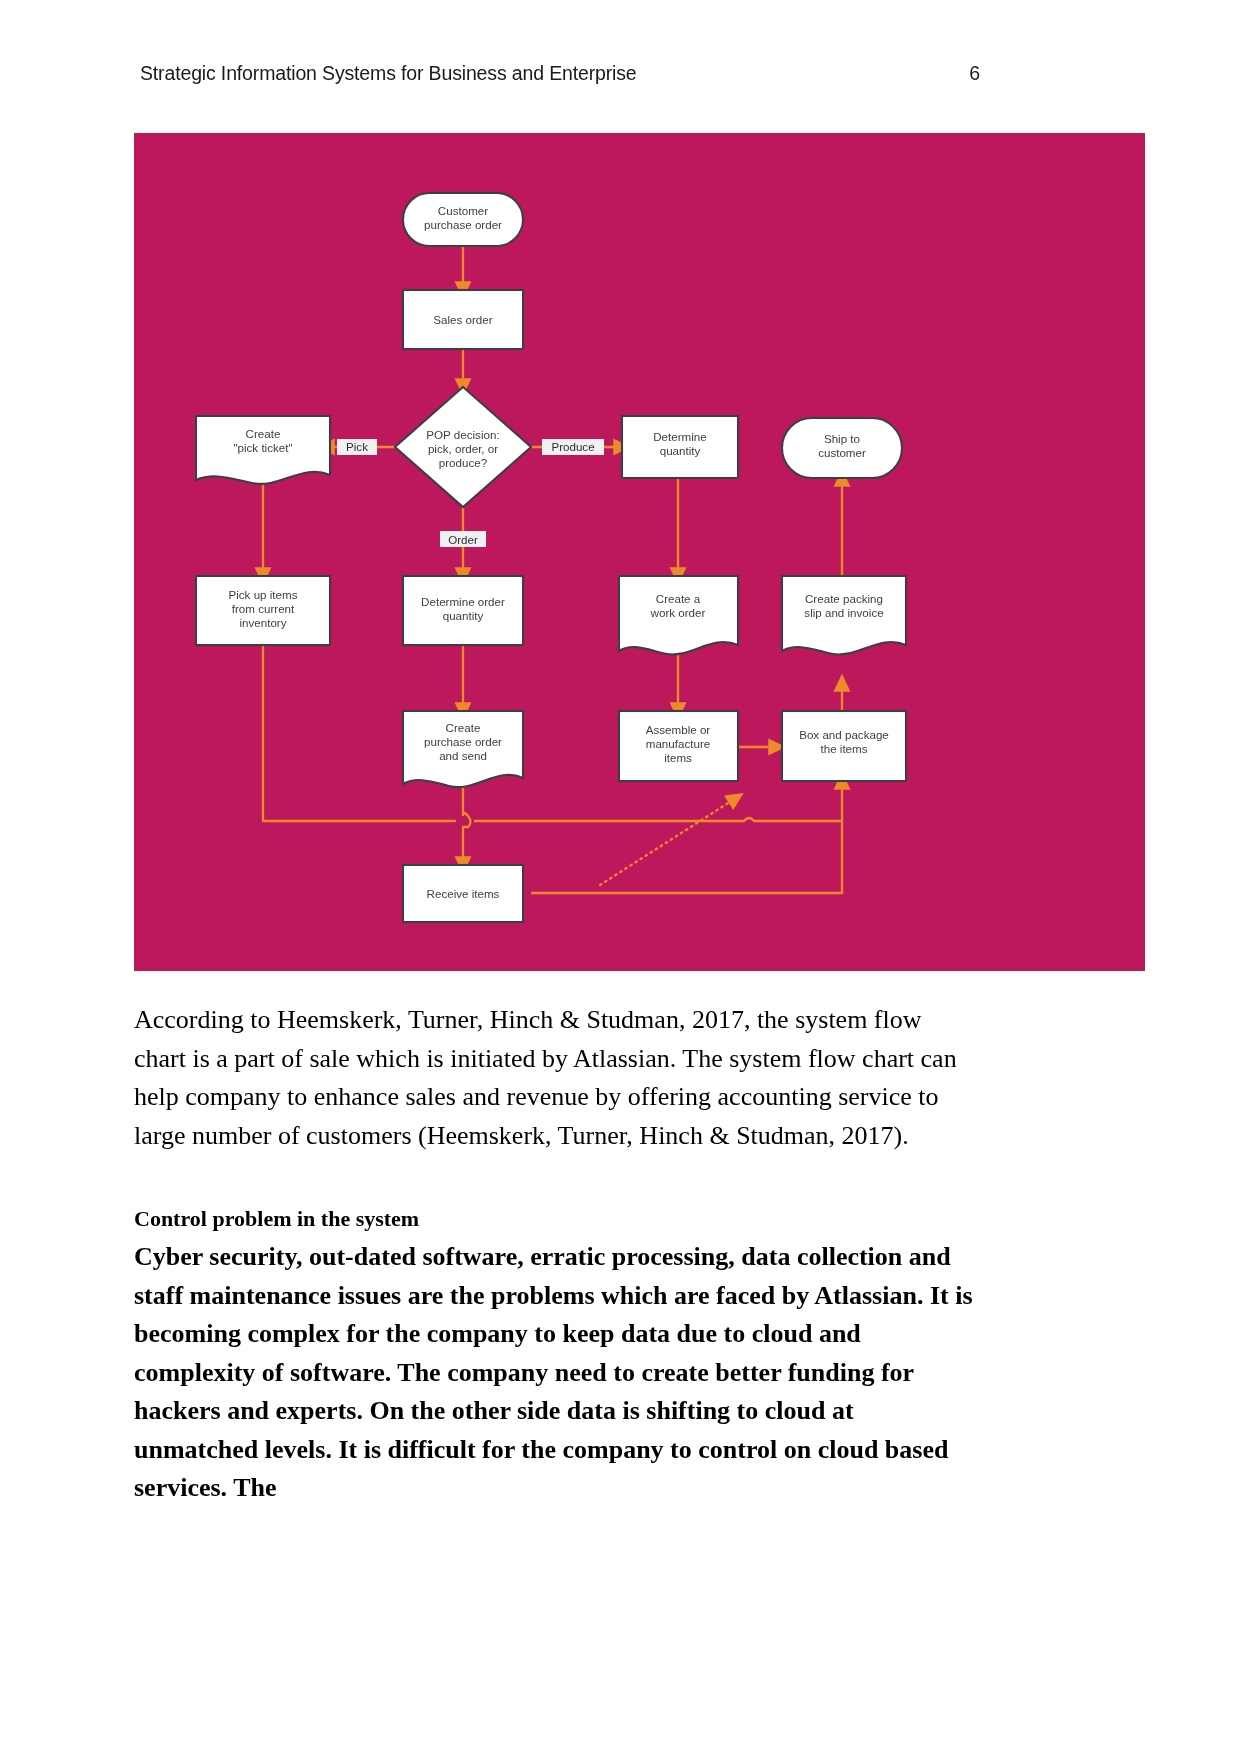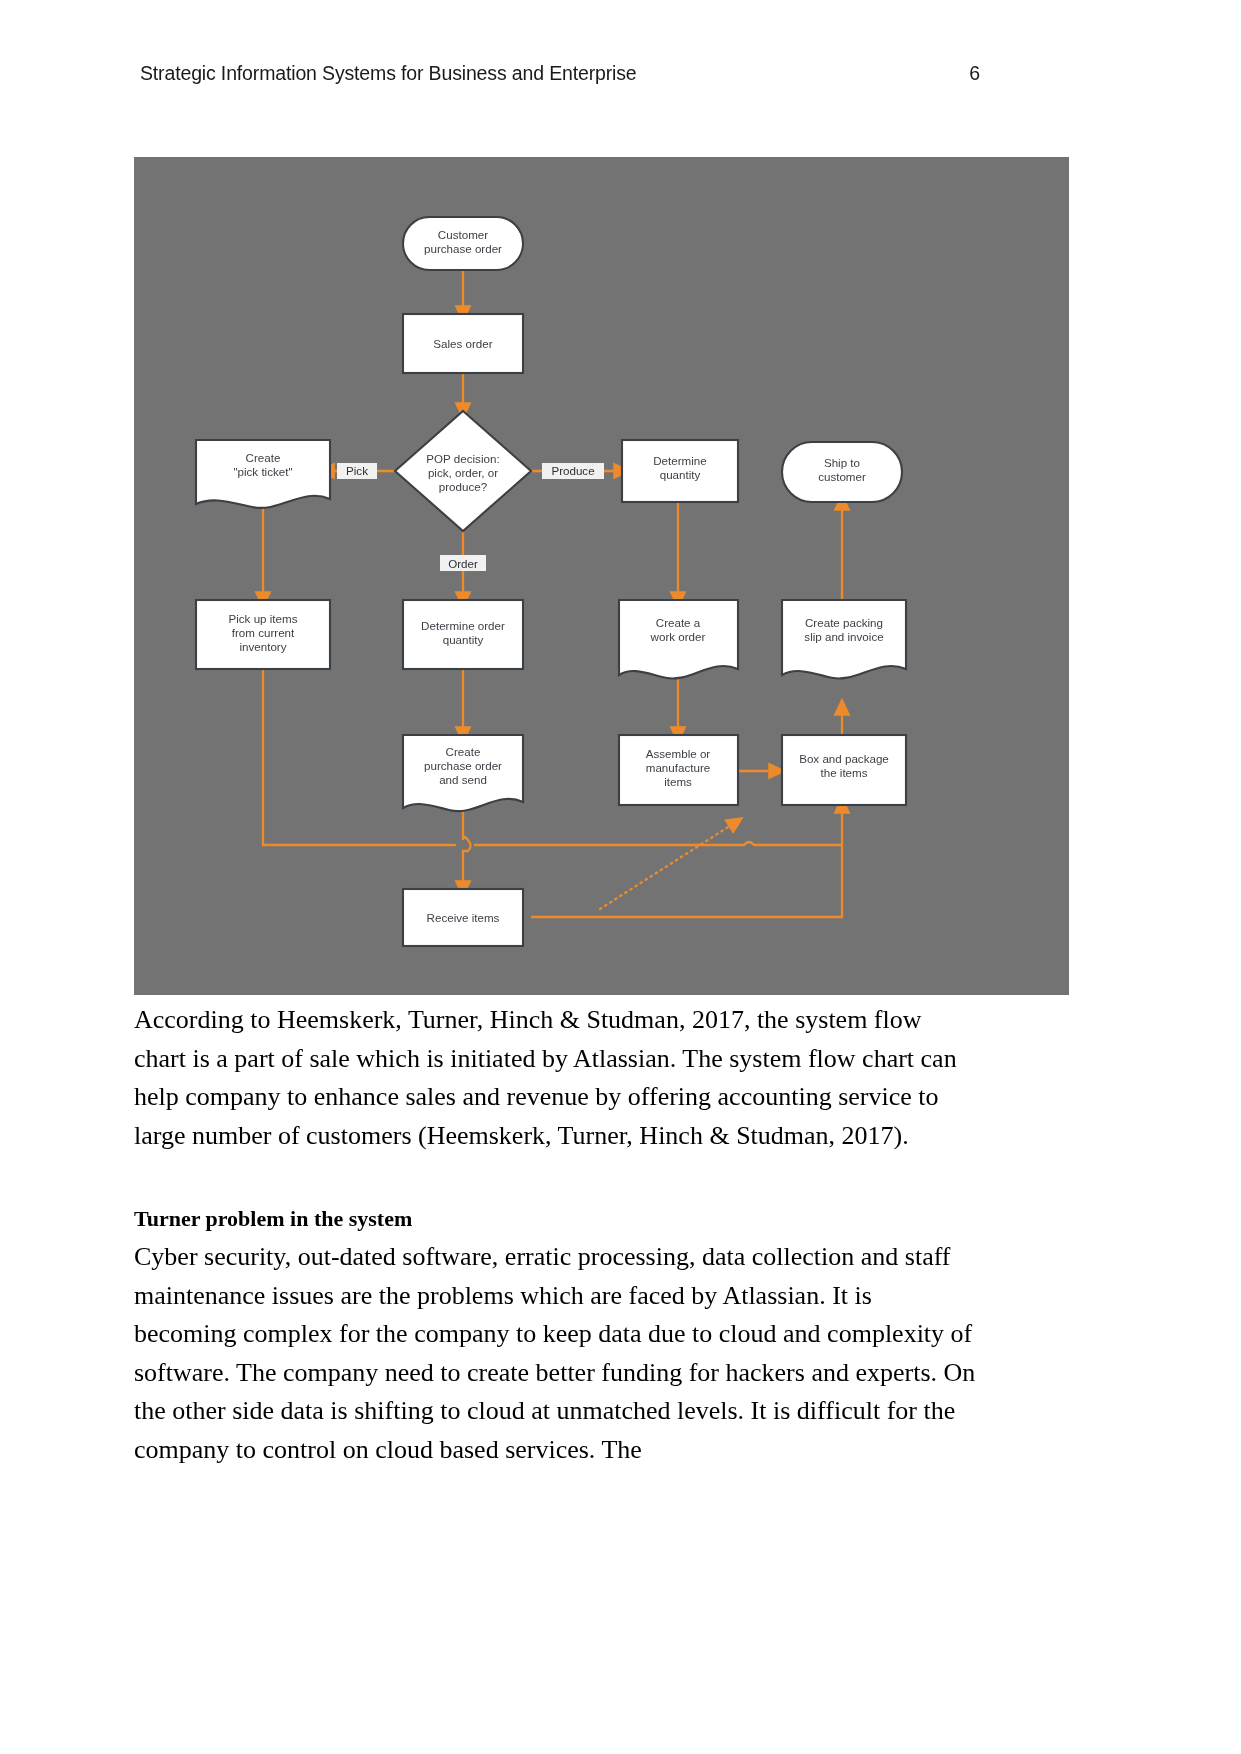--- a/index.html
+++ b/index.html
@@ -39,24 +39,23 @@
     color: #1a1a1a;
   }
   .doc-header .title { white-space: nowrap; }
   .doc-header .pageno { font-size: 19.5px; }
 
   
   .figure {
     position: absolute;
     left: 134px;
     top: 133px;
-    width: 935px;
+    width: 1011px;
     height: 838px;
-    background: #737373;
-    margin-top: 24px;
+    background: #be185d;
   }
   .figure svg {
     display: block;
     width: 841px;
     height: 838px;
   }
 
   
   .fc-text {
     font-family: "Liberation Sans", sans-serif;
@@ -102,21 +101,21 @@
     position: absolute;
     left: 134px;
     top: 1200px;
     width: 845px;
     font-family: "Liberation Serif", serif;
     font-size: 22px;
     font-weight: bold;
     line-height: 38.5px;
     color: #000000;
   }
-  #para-two  { top: 1238px; }
+  #para-two  { top: 1238px; font-weight: bold; }
 </style>
 </head>
 <body>
 
 <div class="page">
 
   <div class="doc-header">
     <span class="title">Strategic Information Systems for Business and Enterprise</span>
     <span class="pageno">6</span>
   </div>
@@ -267,17 +266,17 @@
       <g>
         <rect class="shape-outline" x="269" y="732" width="120" height="57"></rect>
         <text class="fc-text" x="329" y="765" text-anchor="middle">Receive items</text>
       </g>
 
     </svg>
   </div>
 
   <div class="body-text" id="para-one">According to Heemskerk, Turner, Hinch &amp; Studman, 2017, the system flow chart is a part of sale which is initiated by Atlassian. The system flow chart can help company to enhance sales and revenue by offering accounting service to large number of customers (Heemskerk, Turner, Hinch &amp; Studman, 2017).</div>
 
-  <div id="section-heading">Turner problem in the system</div>
+  <div id="section-heading">Control problem in the system</div>
 
   <div class="body-text" id="para-two">Cyber security, out-dated software, erratic processing, data collection and staff maintenance issues are the problems which are faced by Atlassian. It is becoming complex for the company to keep data due to cloud and complexity of software. The company need to create better funding for hackers and experts. On the other side data is shifting to cloud at unmatched levels. It is difficult for the company to control on cloud based services. The</div>
 
 </div>
 
 </body></html>

